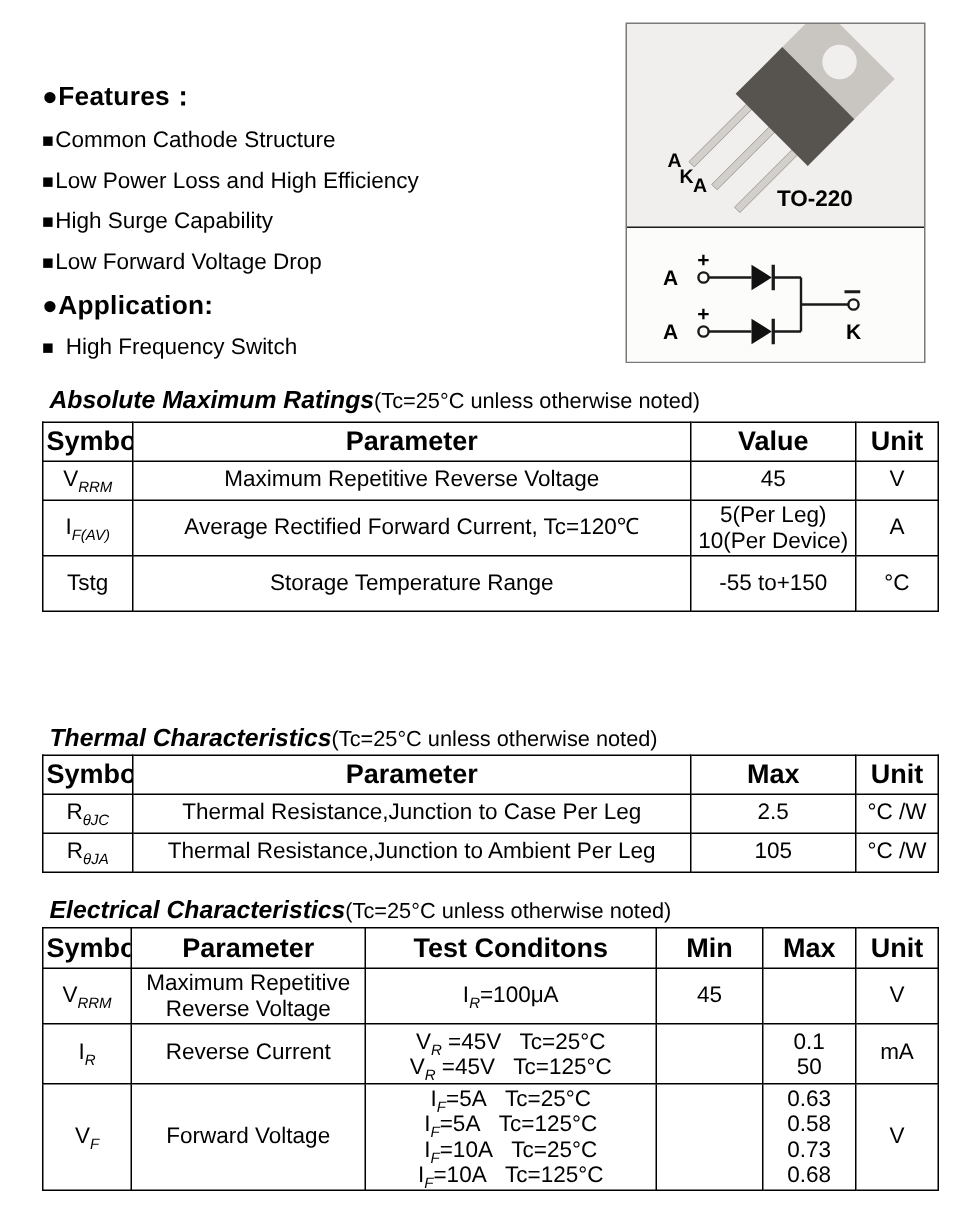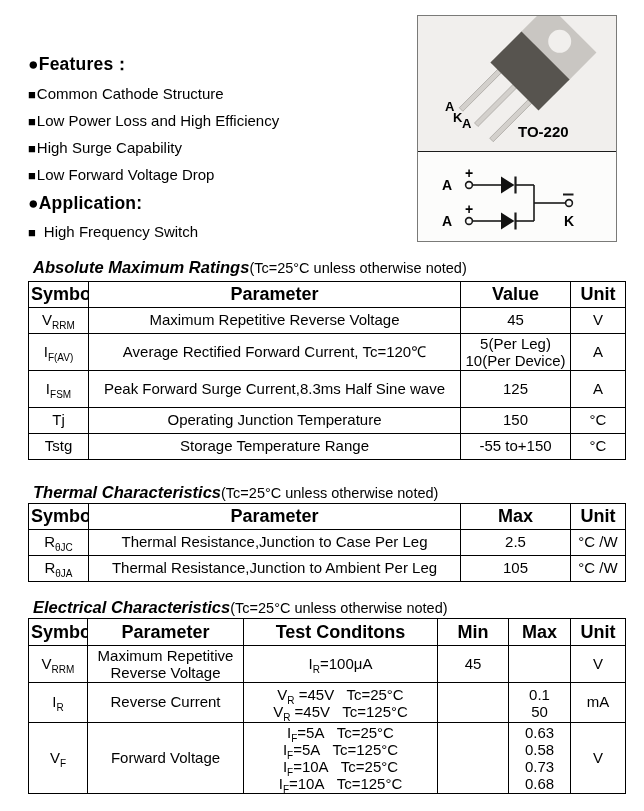--- a/index.html
+++ b/index.html
@@ -29,21 +29,21 @@
   .st-b { font-size:16.5px; font-weight:bold;font-style:italic; }
   .st-n { font-size:14.5px; }
 
   
   .dtable { position:absolute; left:28px; width:597px; border-collapse:collapse; table-layout:fixed; background:#fff; }
   .dtable th, .dtable td {
     border:1.5px solid #000; text-align:center; vertical-align:middle;
     font-size:15px; padding:1px 2px; line-height:1.12; overflow:hidden;
   }
   .dtable th { font-weight:bold; font-size:18px; }
-  .dtable sub { font-size:10px; line-height:0; }
+  .dtable sub { font-size:10px; line-height:0;font-style:italic; }
   .dtable .ln { line-height:17px; white-space:pre; }
   .t1 { top:281px; }
   .t1 tr { height:26px; }
   .t1 tbody tr:nth-child(3) { height:37px; }
   .t2 { top:503px; }
   .t2 tr { height:26px; }
   .t3 { top:618px; }
   .t3 thead tr { height:27px; }
   .t3 tbody tr:nth-child(1) { height:36px; }
   .t3 tbody tr:nth-child(2) { height:40px; }
@@ -137,32 +137,20 @@
       <tr>
         <td>I<sub>F(AV)</sub></td>
         <td>Average Rectified Forward Current, Tc=120℃</td>
         <td>
           <div class="ln">5(Per Leg)</div>
           <div class="ln">10(Per Device)</div>
         </td>
         <td>A</td>
       </tr>
       <tr>
-        <td>I<sub>FSM</sub></td>
-        <td>Peak Forward Surge Current,8.3ms Half Sine wave</td>
-        <td>125</td>
-        <td>A</td>
-      </tr>
-      <tr>
-        <td>Tj</td>
-        <td>Operating Junction Temperature</td>
-        <td>150</td>
-        <td>°C</td>
-      </tr>
-      <tr>
         <td>Tstg</td>
         <td>Storage Temperature Range</td>
         <td>-55 to+150</td>
         <td>°C</td>
       </tr>
     </tbody>
 </table>
 
 <div class="sec-title title-th">
   <span class="st-b">Thermal Characteristics</span><span class="st-n">(Tc=25°C unless otherwise noted)</span>

